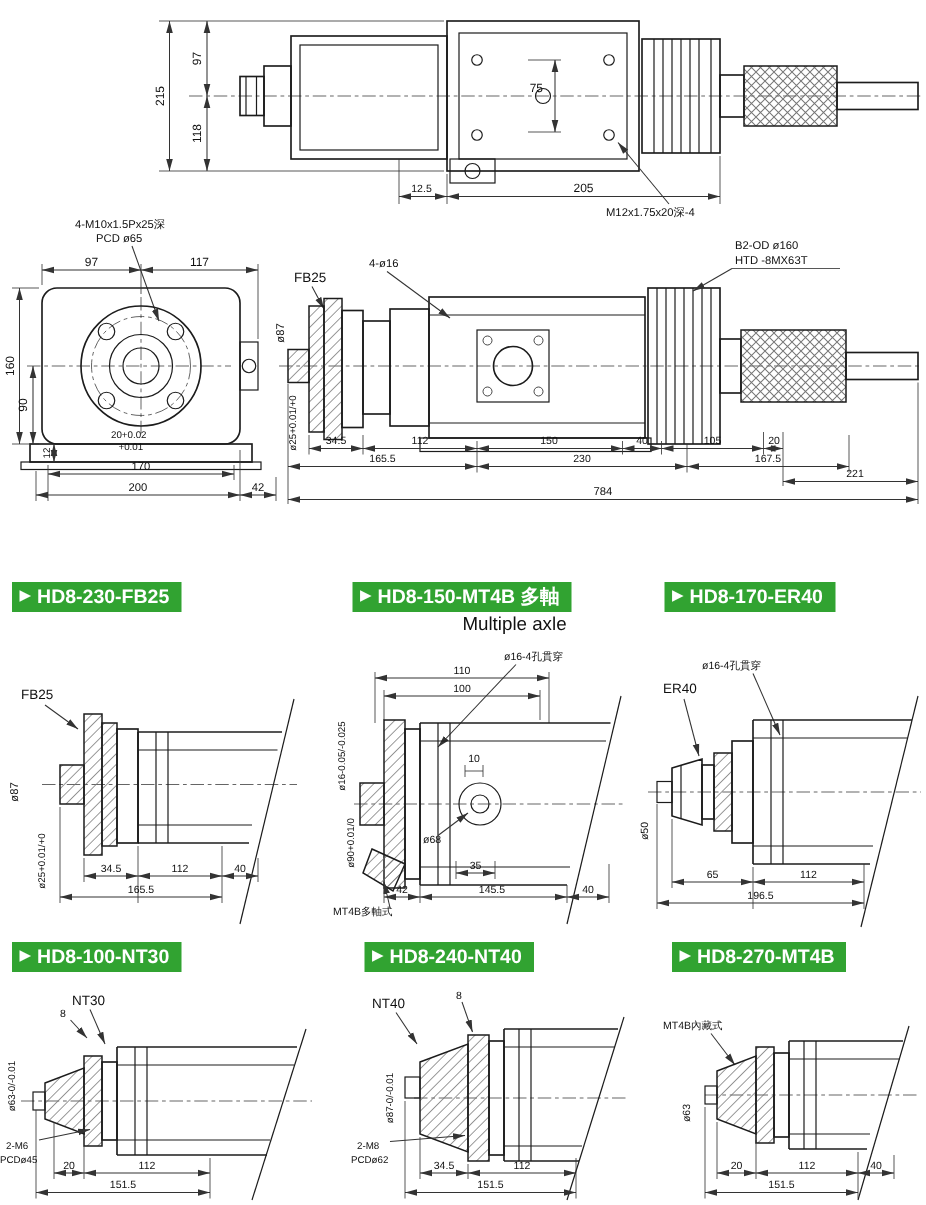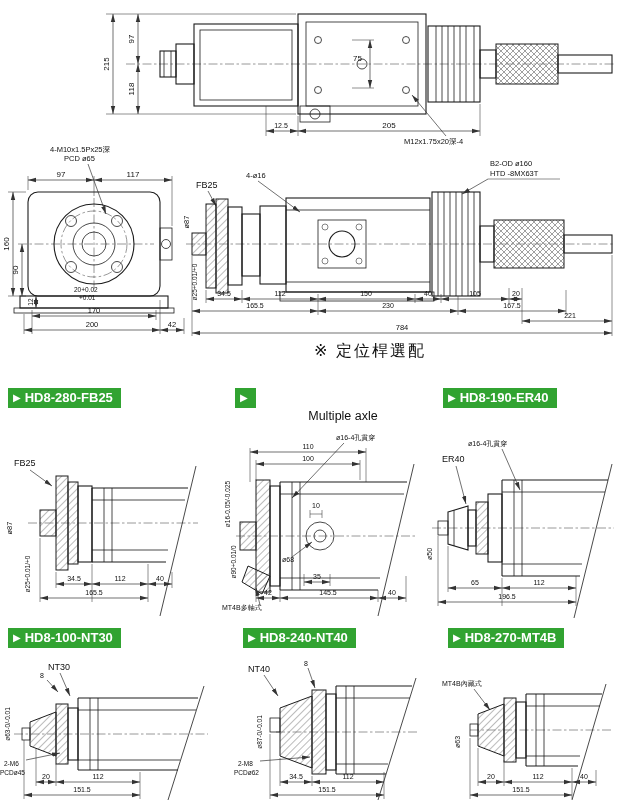--- a/index.html
+++ b/index.html
@@ -215,33 +215,33 @@
     <line class="dim" x1="458" y1="311" x2="566" y2="311"></line>
       <text class="t7" text-anchor="middle" x="512" y="308">167.5</text>
     <line class="dim" x1="522" y1="321" x2="612" y2="321"></line>
       <text class="t7" text-anchor="middle" x="570" y="318">221</text>
     <line class="dim" x1="192" y1="333" x2="612" y2="333"></line>
       <text class="t75" text-anchor="middle" x="402" y="330">784</text>
   </g>
 </svg>
 
 <div class="note">
-  <div class="note-cn">※ 定位桿選配</div>
 </div>
 
 <div class="vbtn" style="left:8px;top:388px">
     <span class="tri">▶</span>
-    <span>HD8-280-FB25</span>
+    <span>HD8-230-FB25</span>
   </div>
 <div class="vbtn" style="left:235px;top:388px">
     <span class="tri">▶</span>
+    <span>HD8-150-MT4B 多軸</span>
   </div>
 <div class="vbtn" style="left:443px;top:388px">
     <span class="tri">▶</span>
-    <span>HD8-190-ER40</span>
+    <span>HD8-170-ER40</span>
   </div>
 <div class="sub">Multiple axle</div>
 
 <svg style="left:0;top:424px" width="215" height="200" viewBox="0 0 215 200">
   <g>
     <line class="cl" x1="28" y1="99" x2="198" y2="99"></line>
     <text class="t9" x="14" y="42">FB25</text>
     <path class="ldr" d="M30,46 L52,62"></path>
     <text class="t75" text-anchor="middle" transform="rotate(-90 12 104)" x="12" y="104">ø87</text>
     <text class="t65" text-anchor="middle" transform="rotate(-90 30 150)" x="30" y="150">ø25+0.01/+0</text>

